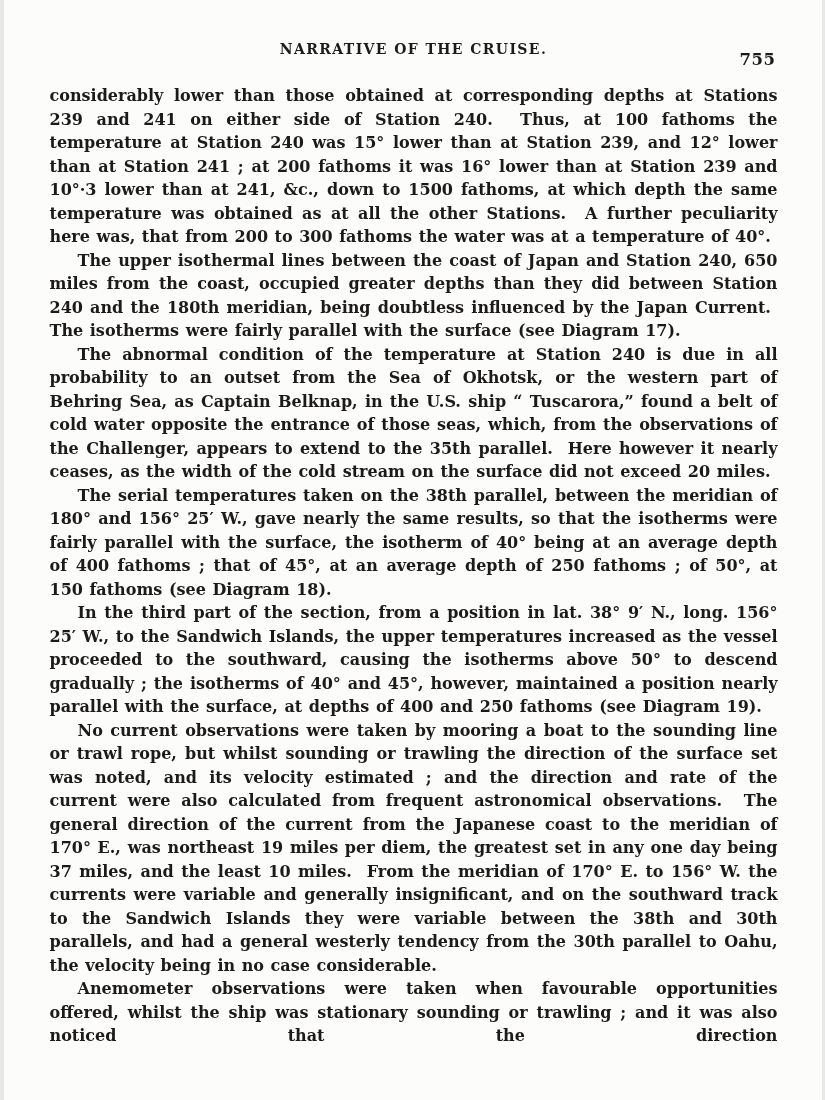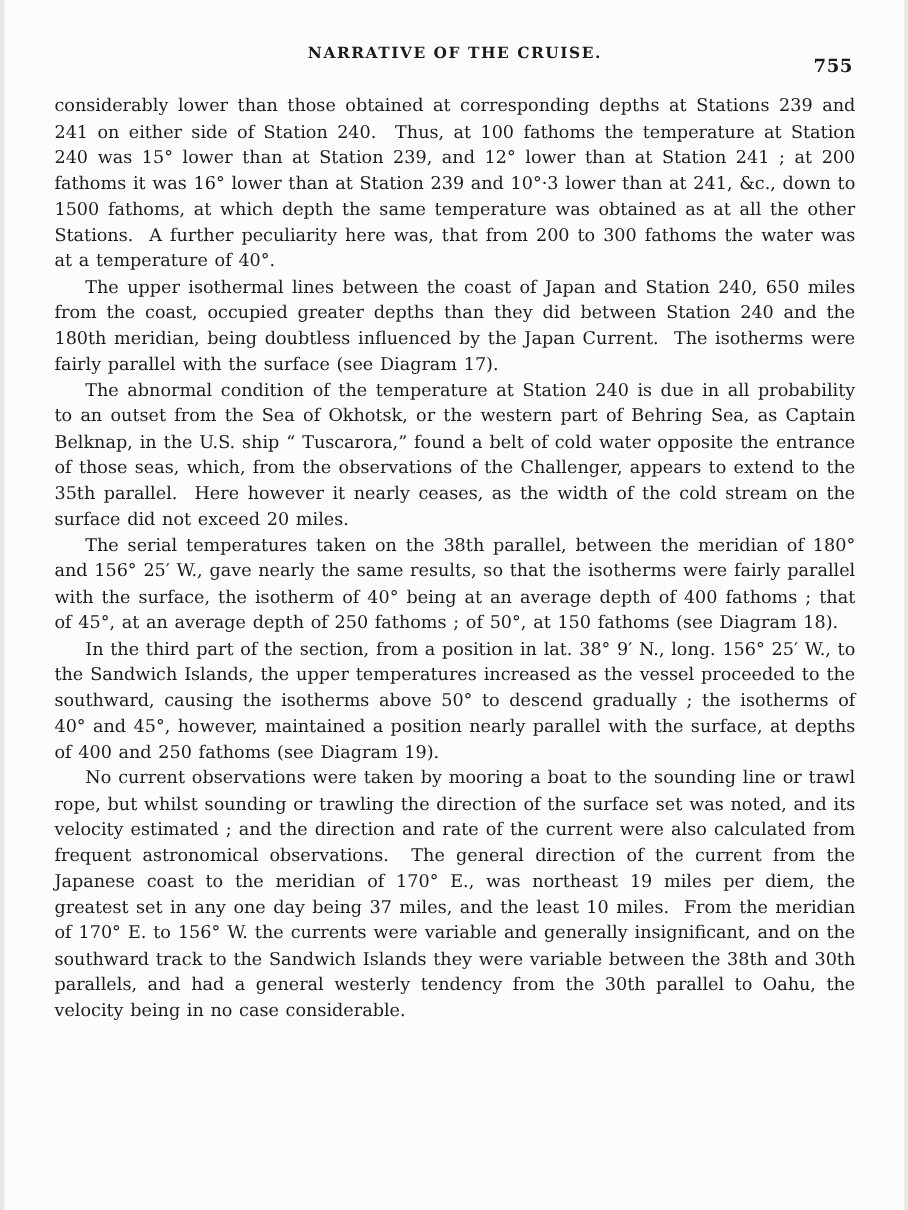--- a/index.html
+++ b/index.html
@@ -42,20 +42,21 @@
   }
   .body-text {
     font-size: 16px;
     line-height: 23.5px;
     text-align: justify;
   }
   .para {
     margin: 0;
     text-align: justify;
     word-spacing: 1px;
+    font-weight: bold;
   }
   .para.indent {
     text-indent: 28px;
   }
   .para.continues {
     text-align-last: justify;
   }
 </style>
 </head>
 <body>
@@ -67,15 +68,16 @@
     <span class="page-number">755</span>
   </div>
 
   <div class="body-text">
     <p class="para">considerably lower than those obtained at corresponding depths at Stations 239 and 241 on either side of Station 240.&nbsp; Thus, at 100 fathoms the temperature at Station 240 was 15° lower than at Station 239, and 12° lower than at Station 241&nbsp;; at 200 fathoms it was 16° lower than at Station 239 and 10°·3 lower than at 241, &amp;c., down to 1500 fathoms, at which depth the same temperature was obtained as at all the other Stations.&nbsp; A further peculiarity here was, that from 200 to 300 fathoms the water was at a temperature of 40°.</p>
     <p class="para indent">The upper isothermal lines between the coast of Japan and Station 240, 650 miles from the coast, occupied greater depths than they did between Station 240 and the 180th meridian, being doubtless influenced by the Japan Current.&nbsp; The isotherms were fairly parallel with the surface (see Diagram 17).</p>
     <p class="para indent">The abnormal condition of the temperature at Station 240 is due in all probability to an outset from the Sea of Okhotsk, or the western part of Behring Sea, as Captain Belknap, in the U.S. ship “&nbsp;Tuscarora,” found a belt of cold water opposite the entrance of those seas, which, from the observations of the Challenger, appears to extend to the 35th parallel.&nbsp; Here however it nearly ceases, as the width of the cold stream on the surface did not exceed 20 miles.</p>
     <p class="para indent">The serial temperatures taken on the 38th parallel, between the meridian of 180° and 156° 25′ W., gave nearly the same results, so that the isotherms were fairly parallel with the surface, the isotherm of 40° being at an average depth of 400 fathoms&nbsp;; that of 45°, at an average depth of 250 fathoms&nbsp;; of 50°, at 150 fathoms (see Diagram 18).</p>
     <p class="para indent">In the third part of the section, from a position in lat. 38° 9′ N., long. 156° 25′ W., to the Sandwich Islands, the upper temperatures increased as the vessel proceeded to the southward, causing the isotherms above 50° to descend gradually&nbsp;; the isotherms of 40° and 45°, however, maintained a position nearly parallel with the surface, at depths of 400 and 250 fathoms (see Diagram 19).</p>
     <p class="para indent">No current observations were taken by mooring a boat to the sounding line or trawl rope, but whilst sounding or trawling the direction of the surface set was noted, and its velocity estimated&nbsp;; and the direction and rate of the current were also calculated from frequent astronomical observations.&nbsp; The general direction of the current from the Japanese coast to the meridian of 170° E., was northeast 19 miles per diem, the greatest set in any one day being 37 miles, and the least 10 miles.&nbsp; From the meridian of 170° E. to 156° W. the currents were variable and generally insignificant, and on the southward track to the Sandwich Islands they were variable between the 38th and 30th parallels, and had a general westerly tendency from the 30th parallel to Oahu, the velocity being in no case considerable.</p>
+    <p class="para indent continues">Anemometer observations were taken when favourable opportunities offered, whilst the ship was stationary sounding or trawling&nbsp;; and it was also noticed that the direction</p>
   </div>
 
 </div>
 
 </body></html>

